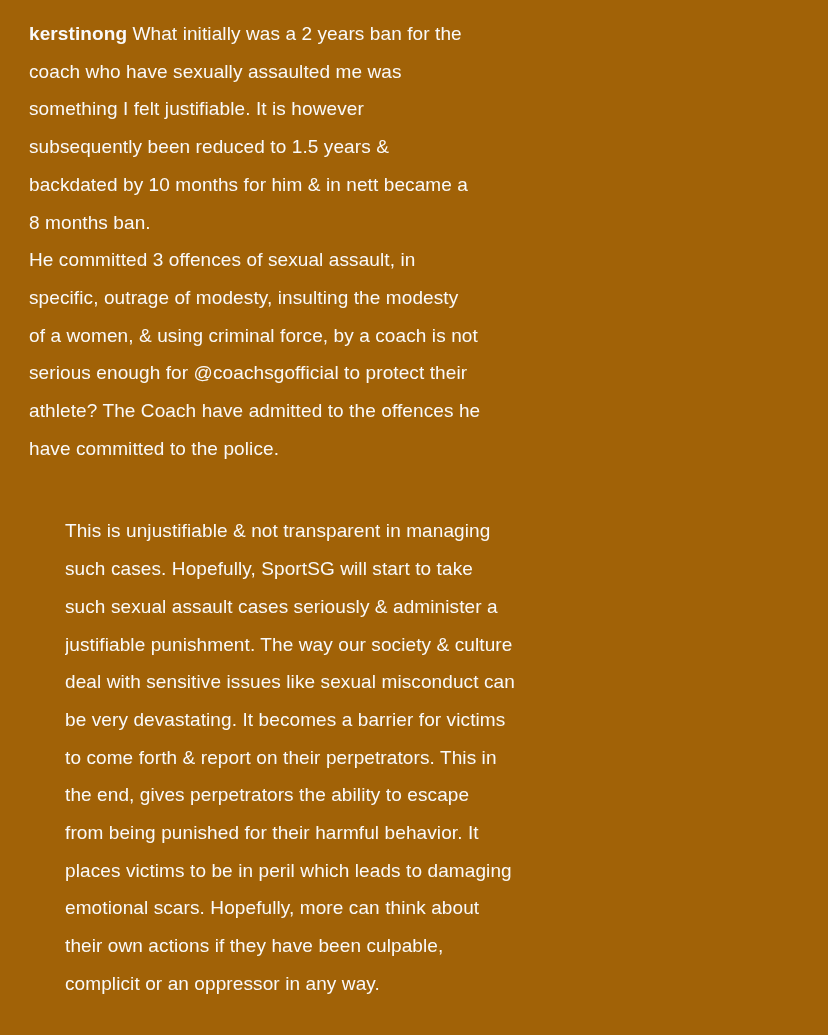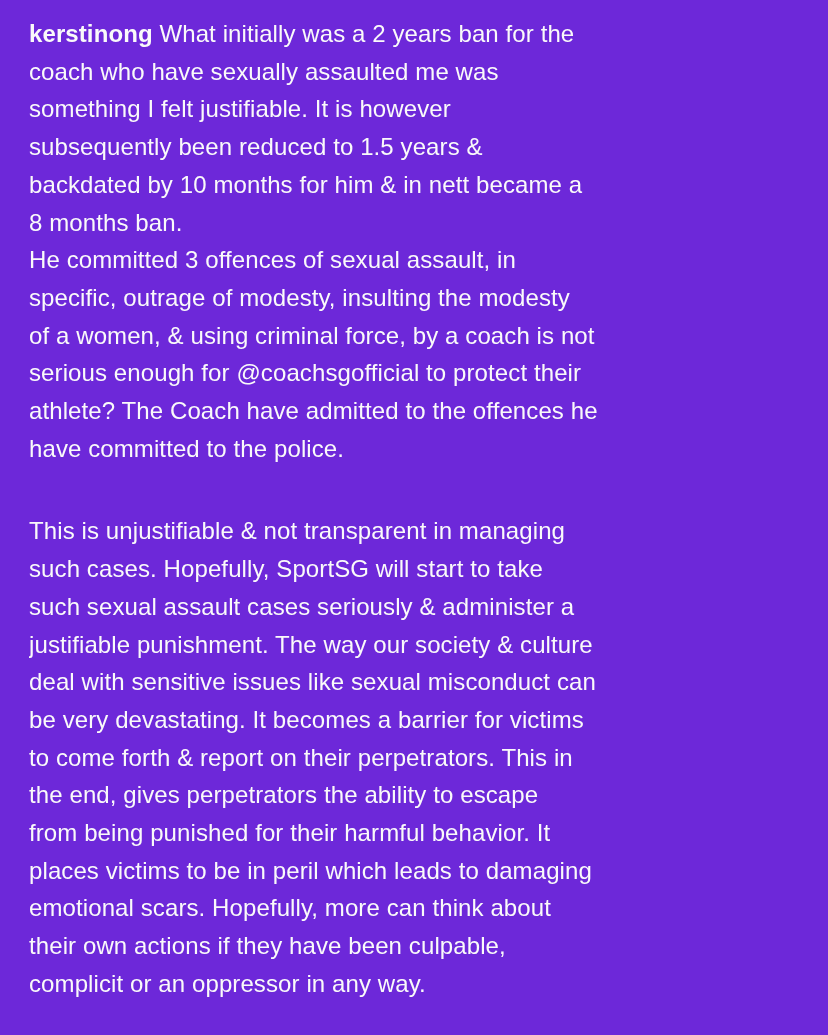--- a/index.html
+++ b/index.html
@@ -4,38 +4,39 @@
 <style>
   html, body {
     margin: 0;
     padding: 0;
     background: #000000;
   }
   .screen {
     position: relative;
     width: 828px;
     height: 1035px;
-    background: #6d28d9;
+    background: #a16207;
     box-sizing: border-box;
     padding: 15px 2px 0 29px;
     overflow: hidden;
     font-family: "Liberation Sans", sans-serif;
-    font-size: 24px;
+    font-size: 19px;
     line-height: 37.7px;
     font-weight: 400;
     color: #fafafa;
     letter-spacing: 0.1px;
   }
   .para {
     margin: 0;
     white-space: pre;      
     overflow: hidden;
   }
   .para-spaced {
     margin-top: 45px;      
+    margin-left: 36px;
   }
   .username {
     font-weight: 700;
     color: #fafafa;
   }
   .mention {
     color: #fafafa;        
   }
 </style>
 </head>

